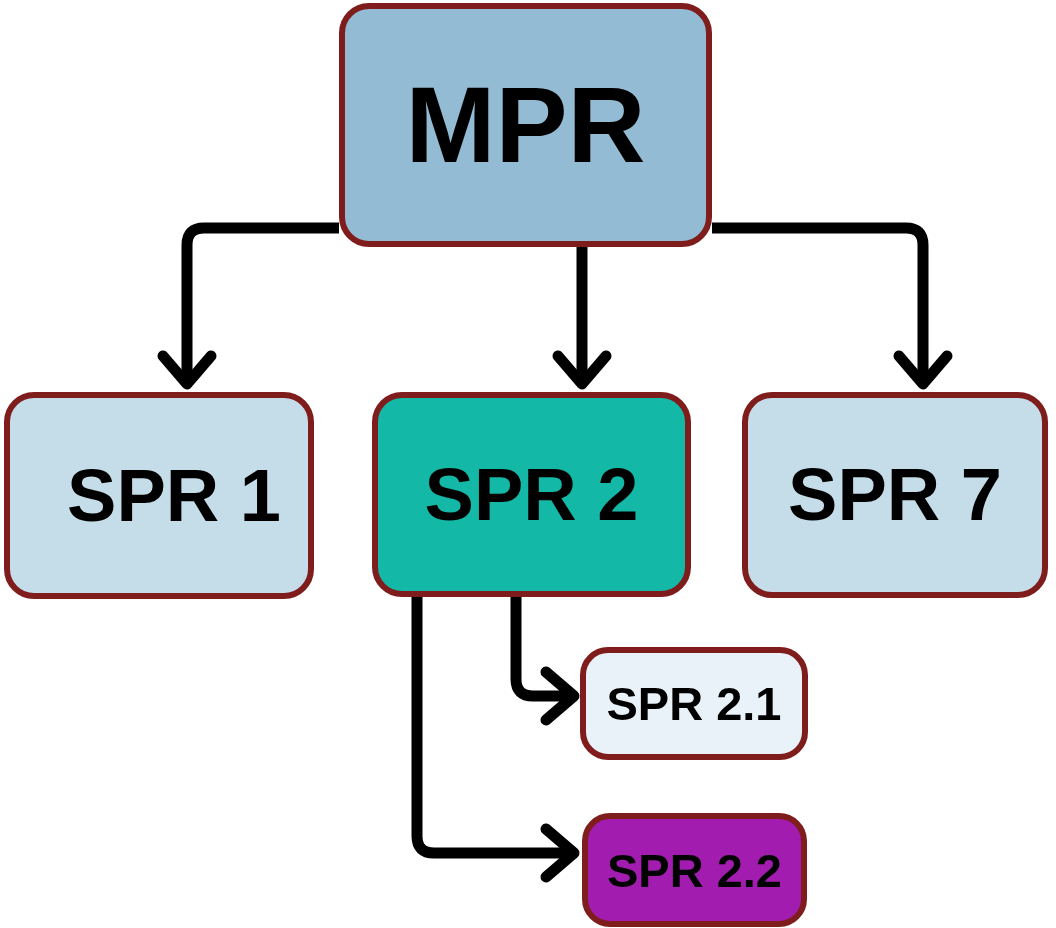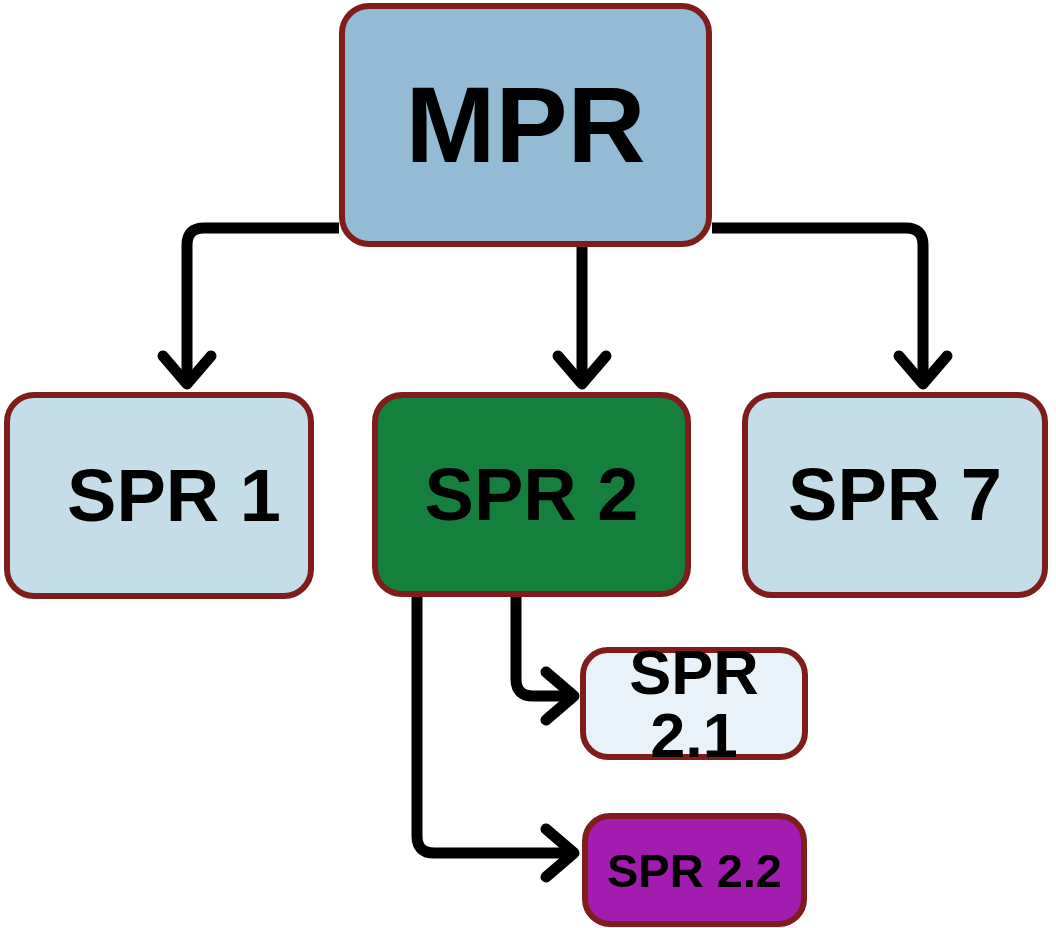--- a/index.html
+++ b/index.html
@@ -44,21 +44,21 @@
     justify-content: center;
     color: #000000;
     font-weight: 700;
     text-align: center;
     line-height: 1;
   }
   .node-mpr   { left: 339px; top: 3px;   width: 373px; height: 244px; border-radius: 30px; font-size: 108px; }
   .node-spr1  { left: 4px;   top: 392px; width: 310px; height: 207px; border-radius: 30px; font-size: 74px; }
   .node-spr2  { left: 372px; top: 392px; width: 319px; height: 205px; border-radius: 30px; font-size: 74px; }
   .node-spr3  { left: 742px; top: 392px; width: 306px; height: 206px; border-radius: 30px; font-size: 74px; }
-  .node-spr21 { left: 580px; top: 647px; width: 228px; height: 113px; border-radius: 28px; font-size: 63px; }
+  .node-spr21 { left: 580px; top: 647px; width: 228px; height: 113px; border-radius: 28px; font-size: 47px; }
   .node-spr22 { left: 582px; top: 813px; width: 225px; height: 114px; border-radius: 28px; font-size: 47px; }
 </style>
 </head>
 <body>
 
 <div class="canvas">
 
   <svg class="edges" viewBox="0 0 1056 928" xmlns="http://www.w3.org/2000/svg">
     <g>
       <path class="conn" d="M339 228 H204 Q187 228 187 245 V378"></path>
@@ -83,21 +83,21 @@
   </svg>
 
   <div class="node node-mpr" style="background-color: rgb(147, 187, 211);">
     <span class="label">MPR</span>
   </div>
 
   <div class="node node-spr1" style="background-color: rgb(197, 221, 233); padding-left: 30px;">
     <span class="label">SPR 1</span>
   </div>
 
-  <div class="node node-spr2" style="background-color: #15803d; text-align: center;">
+  <div class="node node-spr2" style="background-color: #14b8a6; text-align: center;">
     <span class="label">SPR 2</span>
   </div>
 
   <div class="node node-spr3" style="background-color: rgb(197, 221, 233);">
     <span class="label">SPR 7</span>
   </div>
 
   <div class="node node-spr21" style="background-color: rgb(233, 242, 248);">
     <span class="label">SPR 2.1</span>
   </div>

